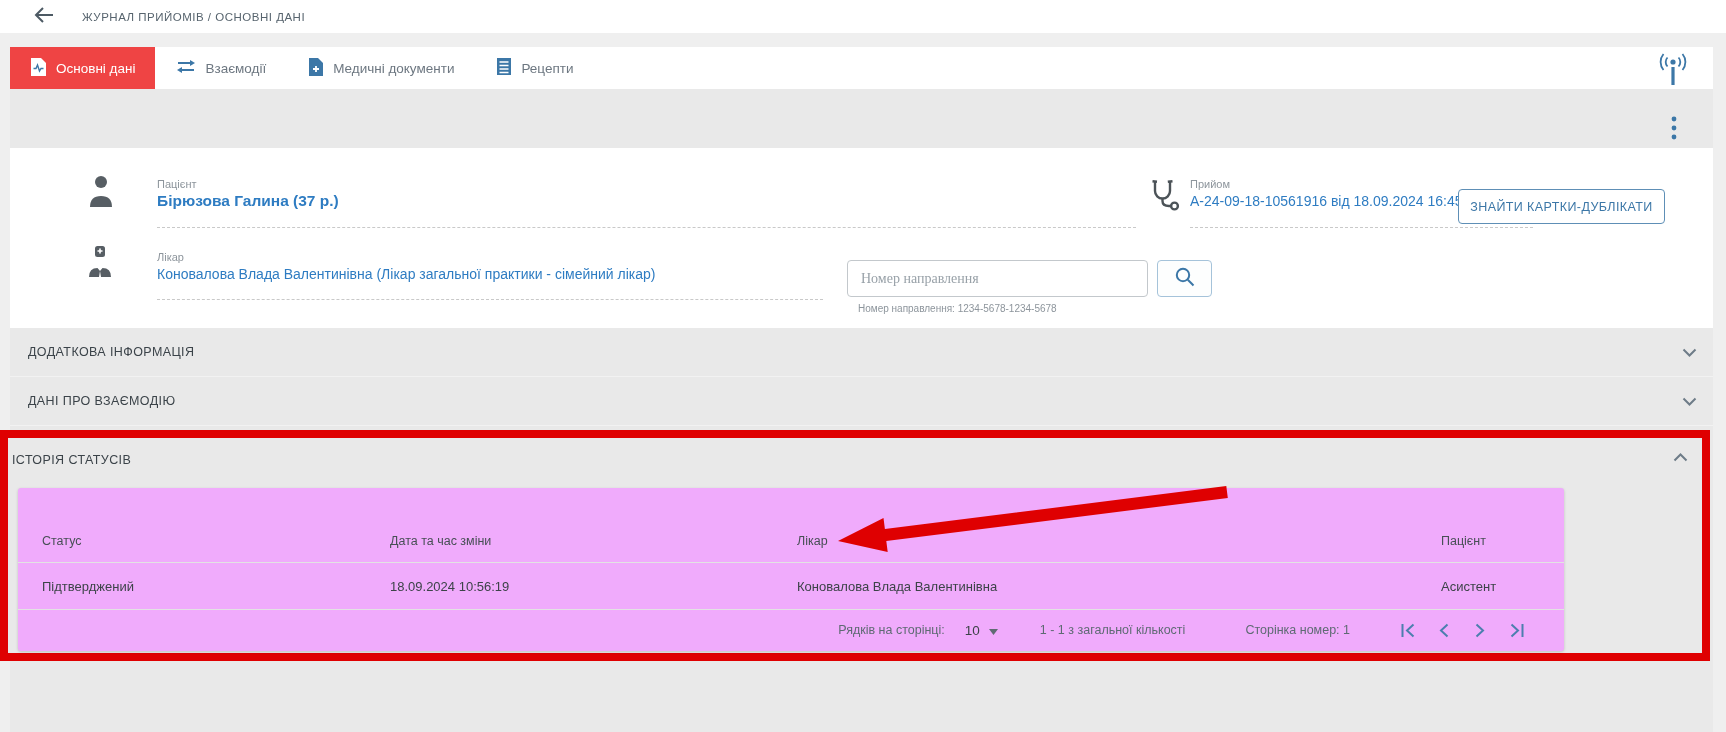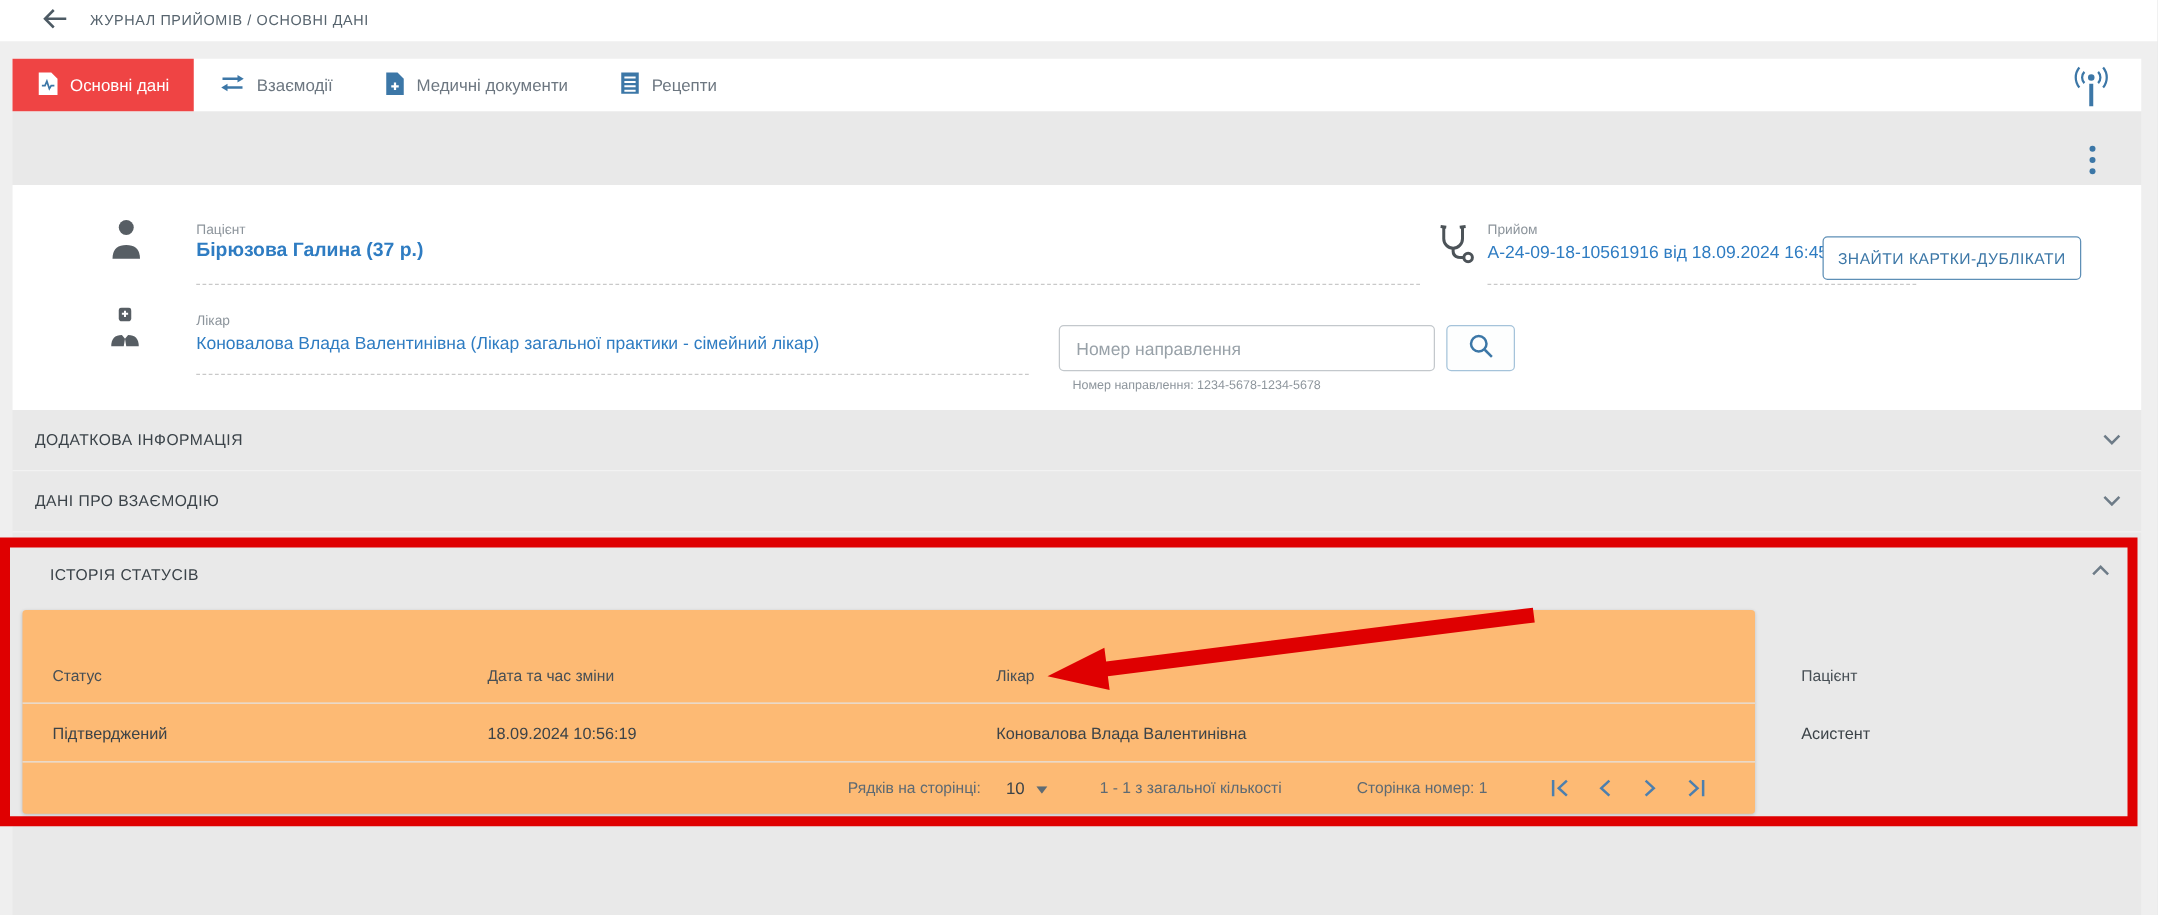--- a/index.html
+++ b/index.html
@@ -5,21 +5,21 @@
   html,body{margin:0;padding:0}
   body{
     width:1726px;height:732px;position:relative;overflow:hidden;
     background:#efefef;font-family:"Liberation Sans",sans-serif;
     -webkit-font-smoothing:antialiased;
   }
   .abs{position:absolute}
   
   .topbar{left:0;top:0;width:1726px;height:33px;background:#fff;display:flex;align-items:center}
   .back-btn{margin-left:34px;width:22px;height:18px;background:none;border:none;padding:0;cursor:pointer;display:flex;align-items:center}
-  .breadcrumb{margin-left:16px;font-size:11.5px;letter-spacing:.5px;color:#57646e}
+  .breadcrumb{margin-left:26px;font-size:11.5px;letter-spacing:.5px;color:#57646e}
   
   .tabbar{left:10px;top:47px;width:1703px;height:42px;background:#fff;display:flex;align-items:stretch}
   .tab{display:flex;align-items:center;gap:9px;padding:0 21px;font-size:13.5px;color:#6d7781;cursor:pointer;white-space:nowrap}
   .tab.active{background:#ef4444;color:#fff;padding:0 20px}
   .antenna{position:absolute;left:1653px;top:49px;width:40px;height:40px;background:none;border:none;padding:0;cursor:pointer}
   
   .content-bg{left:10px;top:89px;width:1703px;height:643px;background:#e9e9e9}
   .kebab{left:1663px;top:110px;width:22px;height:40px;background:none;border:none;cursor:pointer;padding:0}
   
   .patient-card{left:10px;top:148px;width:1703px;height:180px;background:#fff}
@@ -28,37 +28,37 @@
   .s-icon{position:absolute;left:1138px;top:30px}
   .fld-label{position:absolute;font-size:11px;color:#8d959c}
   .fld-link{position:absolute;font-size:14px;color:#2e7cc2}
   .patient-name{font-size:15.5px;font-weight:bold}
   .dash{position:absolute;border-top:1px dashed #c9c9c9;height:0}
   .dup-btn{position:absolute;left:1448px;top:41px;width:207px;height:35px;background:#fff;
     border:1px solid #5e8fb6;border-radius:4px;color:#3c77a7;font-size:12.5px;letter-spacing:.4px;
     font-family:"Liberation Sans",sans-serif;cursor:pointer}
   .ref-input{position:absolute;left:837px;top:112px;width:301px;height:37px;box-sizing:border-box;
     border:1px solid #c3c8cc;border-radius:4px;padding:0 13px;font-size:14px;color:#3f474d;
-    font-family:Liberation Sans, sans-serif;outline:none}
+    font-family:Liberation Serif, serif;outline:none}
   .ref-input::placeholder{color:#98a1a8}
   .search-btn{position:absolute;left:1147px;top:112px;width:55px;height:37px;background:#fdfefe;
     border:1px solid #a5c3da;border-radius:4px;cursor:pointer;display:flex;align-items:center;justify-content:center}
   .ref-hint{position:absolute;left:848px;top:155px;font-size:10px;color:#8d959c}
   
   .acc{left:10px;top:328px;width:1703px;height:48px;display:flex;align-items:center;
     border-bottom:1px solid #f2f2f2;cursor:pointer}
   .acc2{top:377px}
   .acc-title{margin-left:18px;font-size:12.5px;letter-spacing:.4px;color:#3b4349}
   .acc-chev{position:absolute;right:16px;top:50%;transform:translateY(-50%)}
   
   .red-box{left:0;top:430px;width:1710px;height:231px;border:8px solid #df0001;background:#e9e9e9;box-sizing:border-box}
   .hist-head{position:absolute;left:0;top:0;width:100%;height:44px;display:flex;align-items:center;cursor:pointer}
-  .hist-title{margin-left:32px;font-size:12.5px;letter-spacing:.4px;color:#3b4349}
+  .hist-title{margin-left:4px;font-size:12.5px;letter-spacing:.4px;color:#3b4349}
   .hist-chev{position:absolute;right:14px;top:10px}
-  .table-card{position:absolute;left:10px;top:50px;width:1386px;height:163px;background:#fdba74;border-radius:3px;
+  .table-card{position:absolute;left:10px;top:50px;width:1546px;height:163px;background:#f0abfc;border-radius:3px;
     box-shadow:0 1px 3px rgba(0,0,0,.18)}
   .tgrid{display:grid;grid-template-columns:348px 407px 644px 1fr;padding:0 24px;box-sizing:border-box}
   .thead{height:75px;align-content:end;padding-bottom:14px;border-bottom:1px solid #e3e3e3;
     font-size:12.5px;color:#474f55}
   .trow{height:47px;align-items:center;border-bottom:1px solid #e3e3e3;font-size:13px;color:#3c4348}
   .pagination{height:40px;display:flex;align-items:center;justify-content:flex-end;padding-right:30px;
     font-size:12.5px;color:#5e6a73}
   .pg-label{margin-right:14px}
   .pg-select{display:flex;align-items:center;gap:9px;margin-right:36px;cursor:pointer;background:none;border:none;
     font-size:13.5px;color:#3c4348;font-family:"Liberation Sans",sans-serif}

